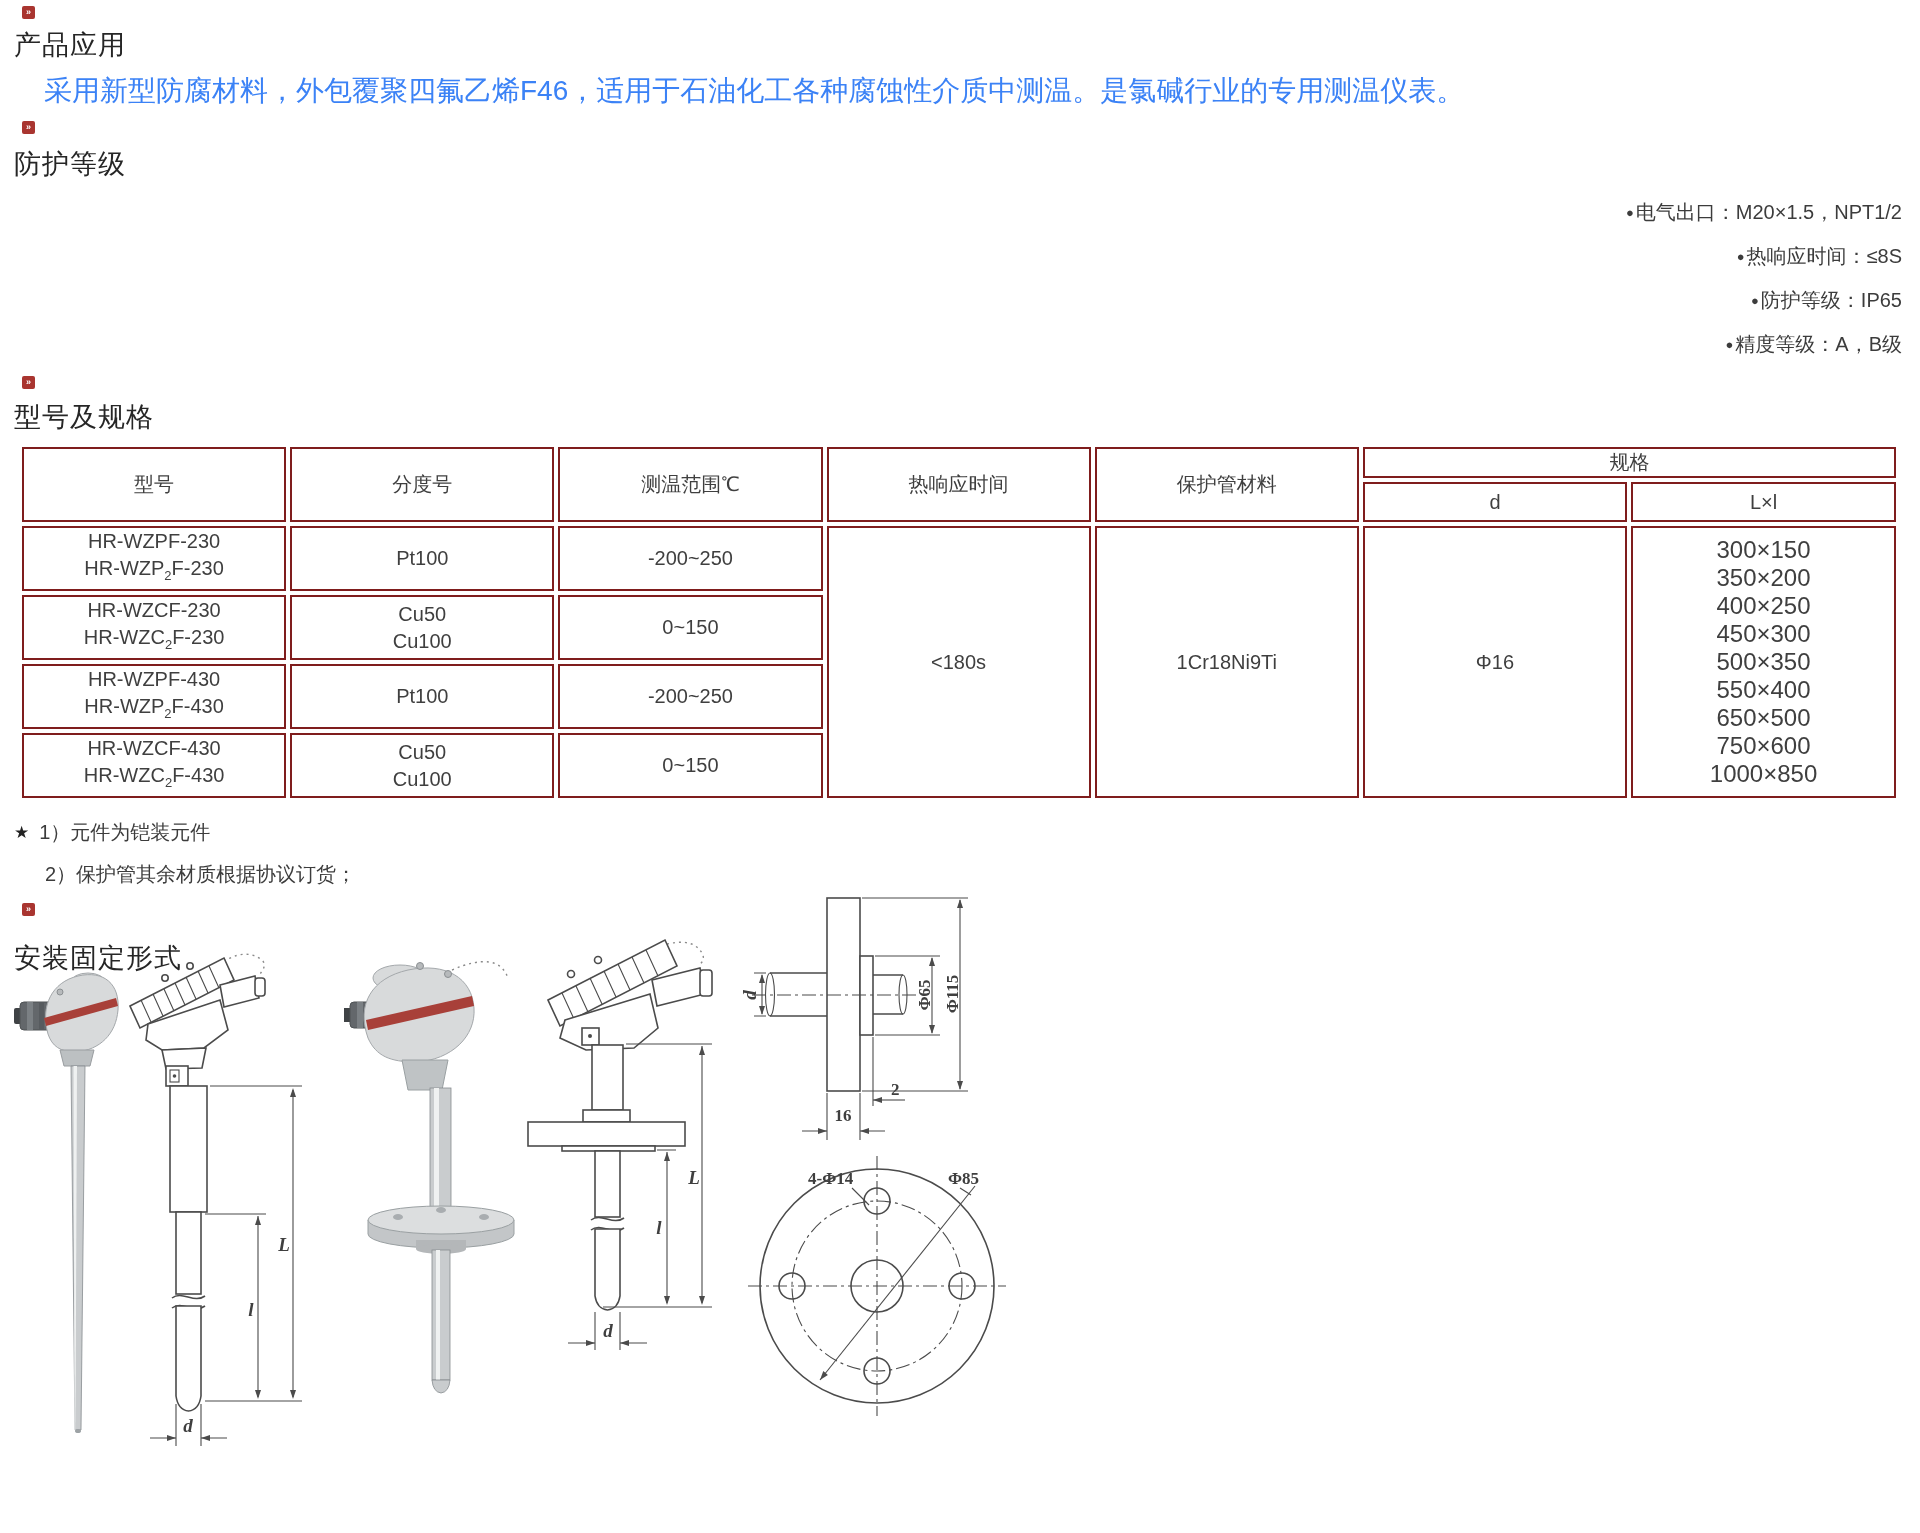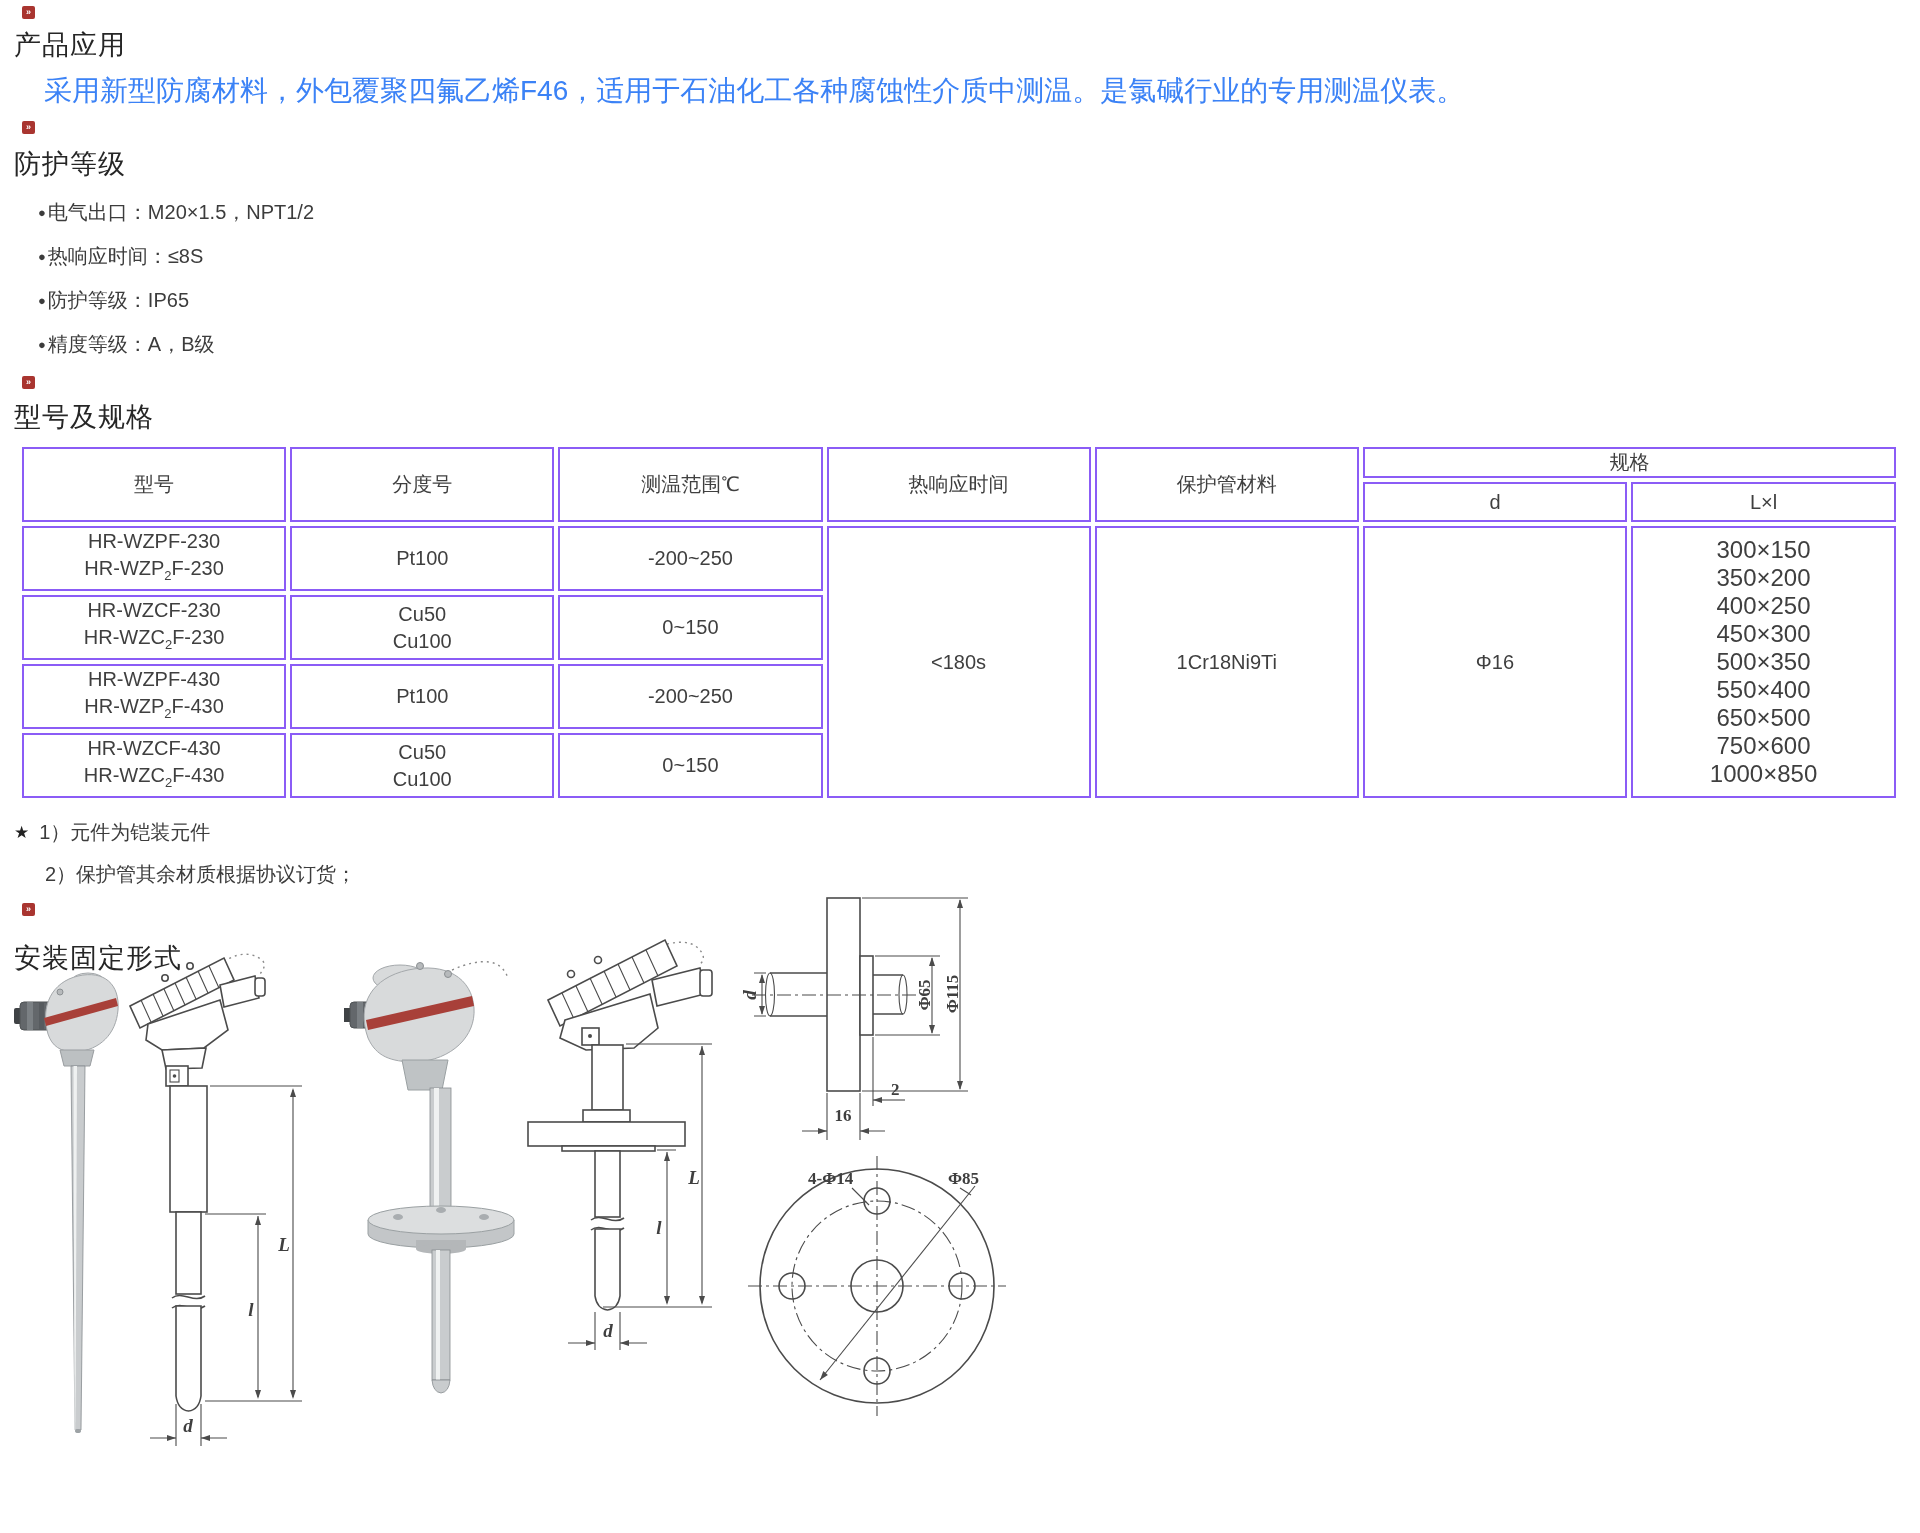--- a/index.html
+++ b/index.html
@@ -9,29 +9,29 @@
   }
   .wrap{padding:6px 18px 0 14px;}
   .marker{
     width:13px;height:13px;background:#a93530;color:#ffffff;
     font-size:9px;font-weight:bold;line-height:13px;text-align:center;
     border-radius:2px;margin-left:8px;
   }
   .sec-title{font-size:27px;font-weight:normal;color:#262626;margin:8px 0 0 0;letter-spacing:1px;}
   .apply-text{font-size:28px;margin:14px 0 0 0;text-indent:30px;line-height:28px;color:#3b82f6;}
   .m2{margin-top:16px;} .m3{margin-top:10px;}
-  ul.params{list-style:none;margin:18px 0 0 0;padding:0 0 0 24px;}
+  ul.params{list-style:none;margin:18px 0 0 0;padding:0 0 0 24px;text-align:right;}
   ul.params li{font-size:20px;line-height:24px;margin-bottom:19px;color:#3c3c3c;}
   ul.params .bullet{font-size:13px;vertical-align:2px;margin-right:2px;}
   table.spec{
     border-collapse:separate;border-spacing:4px;table-layout:fixed;
     width:1882px;margin:8px 0 0 4px;
   }
   table.spec th,table.spec td{
-    border:2px solid #8b5cf6;background:#ffffff;text-align:center;vertical-align:middle;
+    border:2px solid #7f1d1d;background:#ffffff;text-align:center;vertical-align:middle;
     font-size:20px;font-weight:normal;color:#3f3f3f;padding:0 4px;
   }
   tr.hr1 th{height:26px;}
   tr.hr2 th{height:36px;}
   table.spec tbody td{height:58px;}
   td.model div{line-height:27px;}
   td.model sub{font-size:13px;}
   .pre{white-space:pre-line;line-height:27px;}
   td.lxl div{line-height:28px;font-size:24px;}
   .notes{margin:18px 0 0 0;font-size:20px;}

